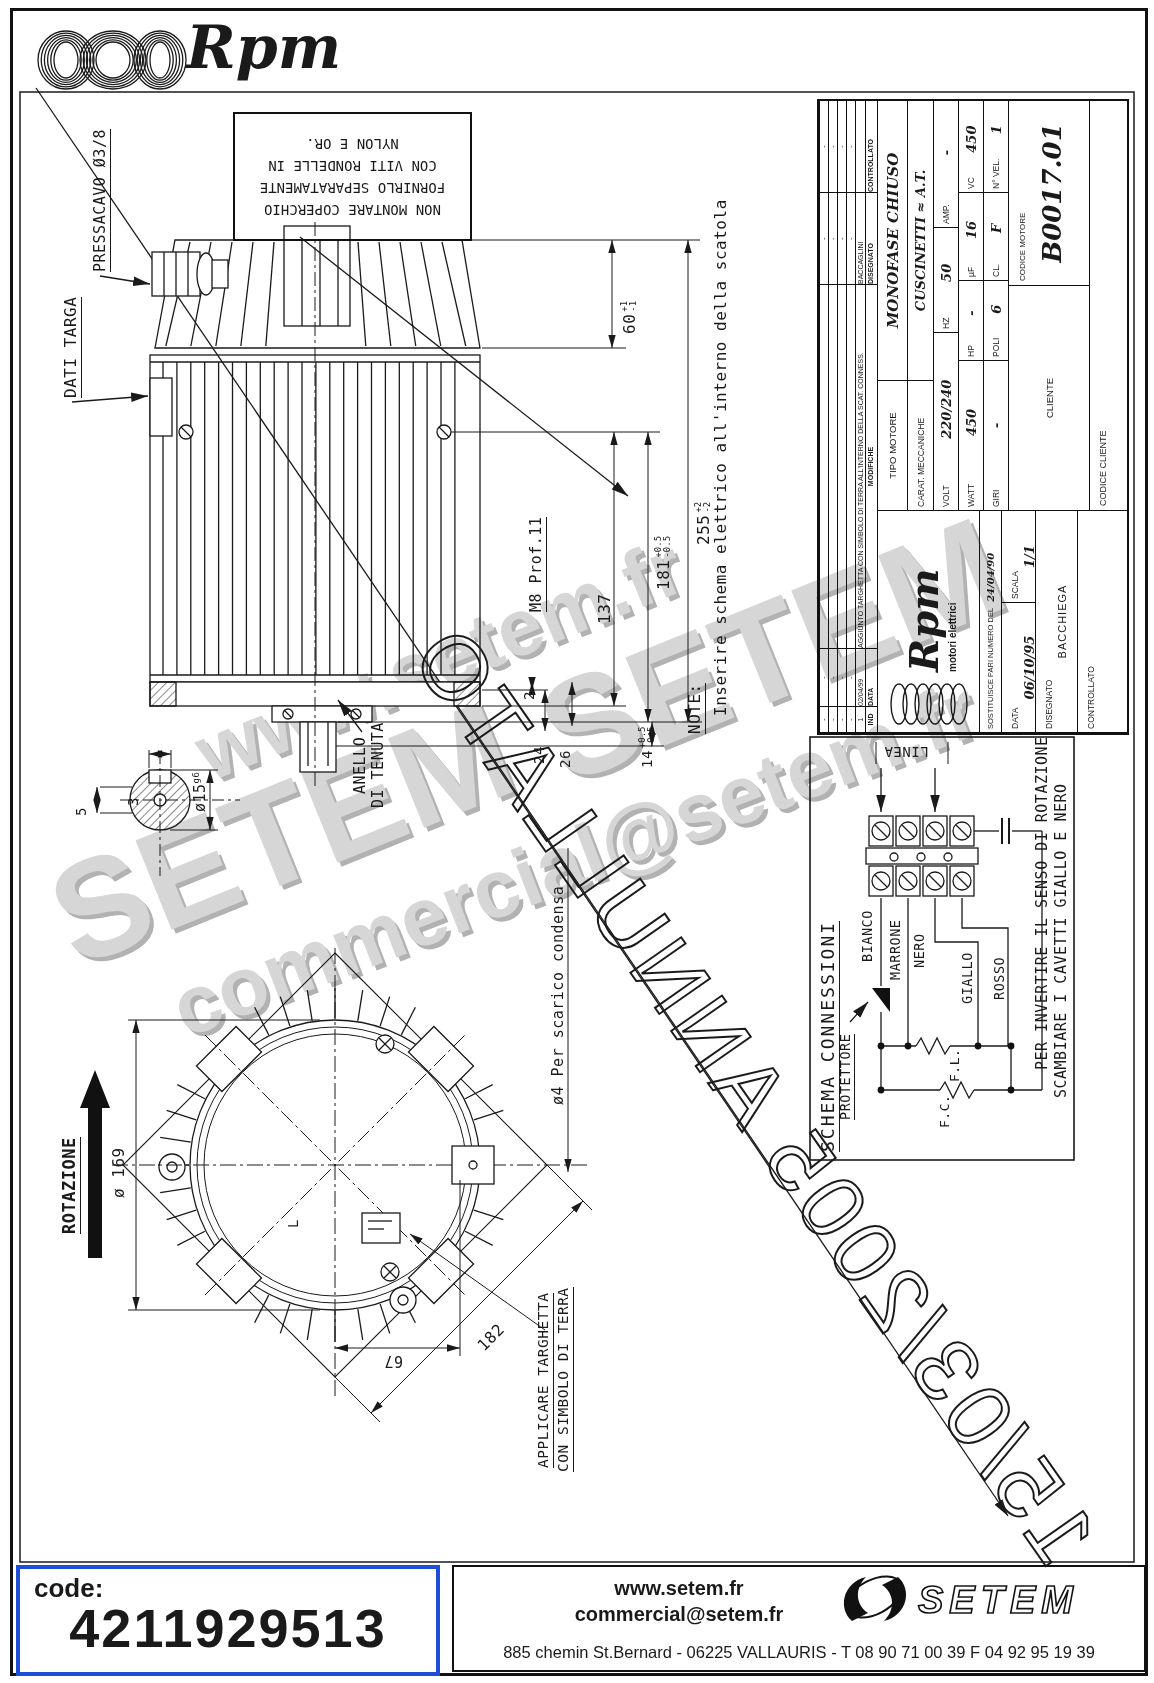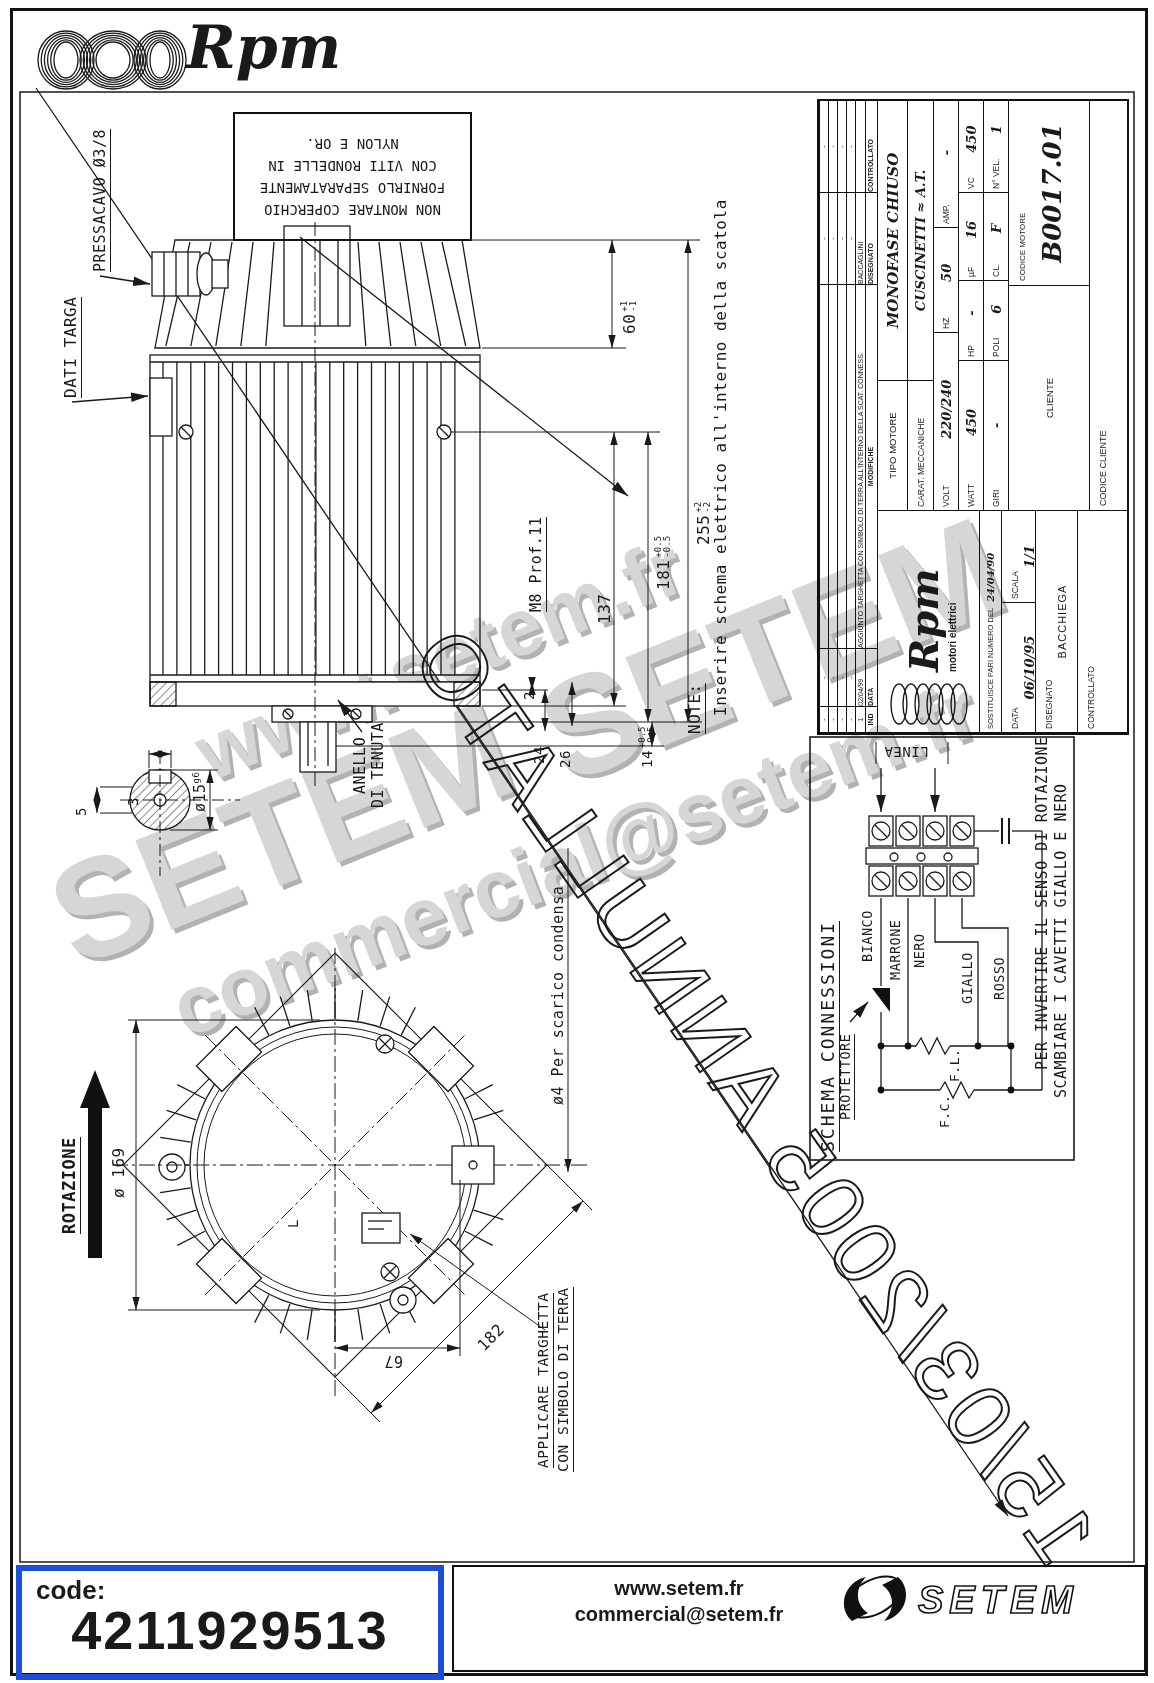--- a/index.html
+++ b/index.html
@@ -27,21 +27,21 @@
   .tbin{position:absolute;left:0;top:0;width:632px;height:308px;transform-origin:0 0;
         transform:rotate(-90deg) translateX(-632px);border:2px solid #111;
         font-family:"Liberation Sans",sans-serif;}
   .tbin *{box-sizing:border-box;}
   .tc{position:absolute;border-left:1px solid #111;border-top:1px solid #111;overflow:hidden;}
   .cl{font-size:8.5px;}
   .cv{font-style:italic;font-weight:bold;font-family:"DejaVu Serif",serif;font-size:13px;}
   .dash{font-size:7px;text-align:center;line-height:8px;}
   .revtxt{font-size:7px;line-height:9px;white-space:nowrap;}
   
-  .codebox{position:absolute;left:16px;top:1565px;width:416px;height:103px;border:6px solid #1d4ed8;}
+  .codebox{position:absolute;left:16px;top:1565px;width:416px;height:103px;border:4px solid #1d4ed8;}
   .fbox{position:absolute;left:452px;top:1565px;width:690px;height:103px;border:2px solid #111;
         font-family:"Liberation Sans",sans-serif;}
   .fmid{position:absolute;left:60px;top:8px;width:330px;text-align:center;font-weight:bold;font-size:20px;line-height:1.3;}
   .faddr{position:absolute;left:0;bottom:8px;width:100%;text-align:center;font-size:16.5px;}
   .wmtext{font-family:"Liberation Sans",sans-serif;font-weight:bold;}
 </style>
 </head>
 <body>
 
 <div class="page">
@@ -589,20 +589,21 @@
 
   <div class="codebox">
     <div style="position:absolute;left:14px;top:4px;font:bold 26px 'Liberation Sans',sans-serif">code:</div>
     <div style="position:absolute;left:0;top:28px;width:100%;text-align:center;font:bold 54px 'Liberation Sans',sans-serif;letter-spacing:2px">4211929513</div>
   </div>
   <div class="fbox">
     <div class="fmid">
       <div>www.setem.fr</div>
       <div>commercial@setem.fr</div>
     </div>
+    <div class="faddr">885 chemin St.Bernard  -  06225 VALLAURIS  -  T 08 90 71 00 39   F 04 92 95 19 39</div>
     <svg width="300" height="62" viewBox="0 0 300 62" style="position:absolute;right:10px;top:2px">
       <ellipse cx="40" cy="28" rx="30" ry="17" transform="rotate(-28 40 28)" stroke="#111" stroke-width="2" fill="none"></ellipse>
       <path d="M18,52 C4,40 8,14 32,8 C20,20 22,36 34,44 Z" fill="#111"></path>
       <path d="M64,8 C78,20 74,46 50,52 C62,40 60,24 48,16 Z" fill="#111"></path>
       <text x="84" y="44" font-size="38" font-style="italic" font-weight="bold" fill="none" stroke="#111" stroke-width="1.6" font-family="Liberation Sans, sans-serif" letter-spacing="6">SETEM</text>
     </svg>
   </div>
 
 </div>
 

